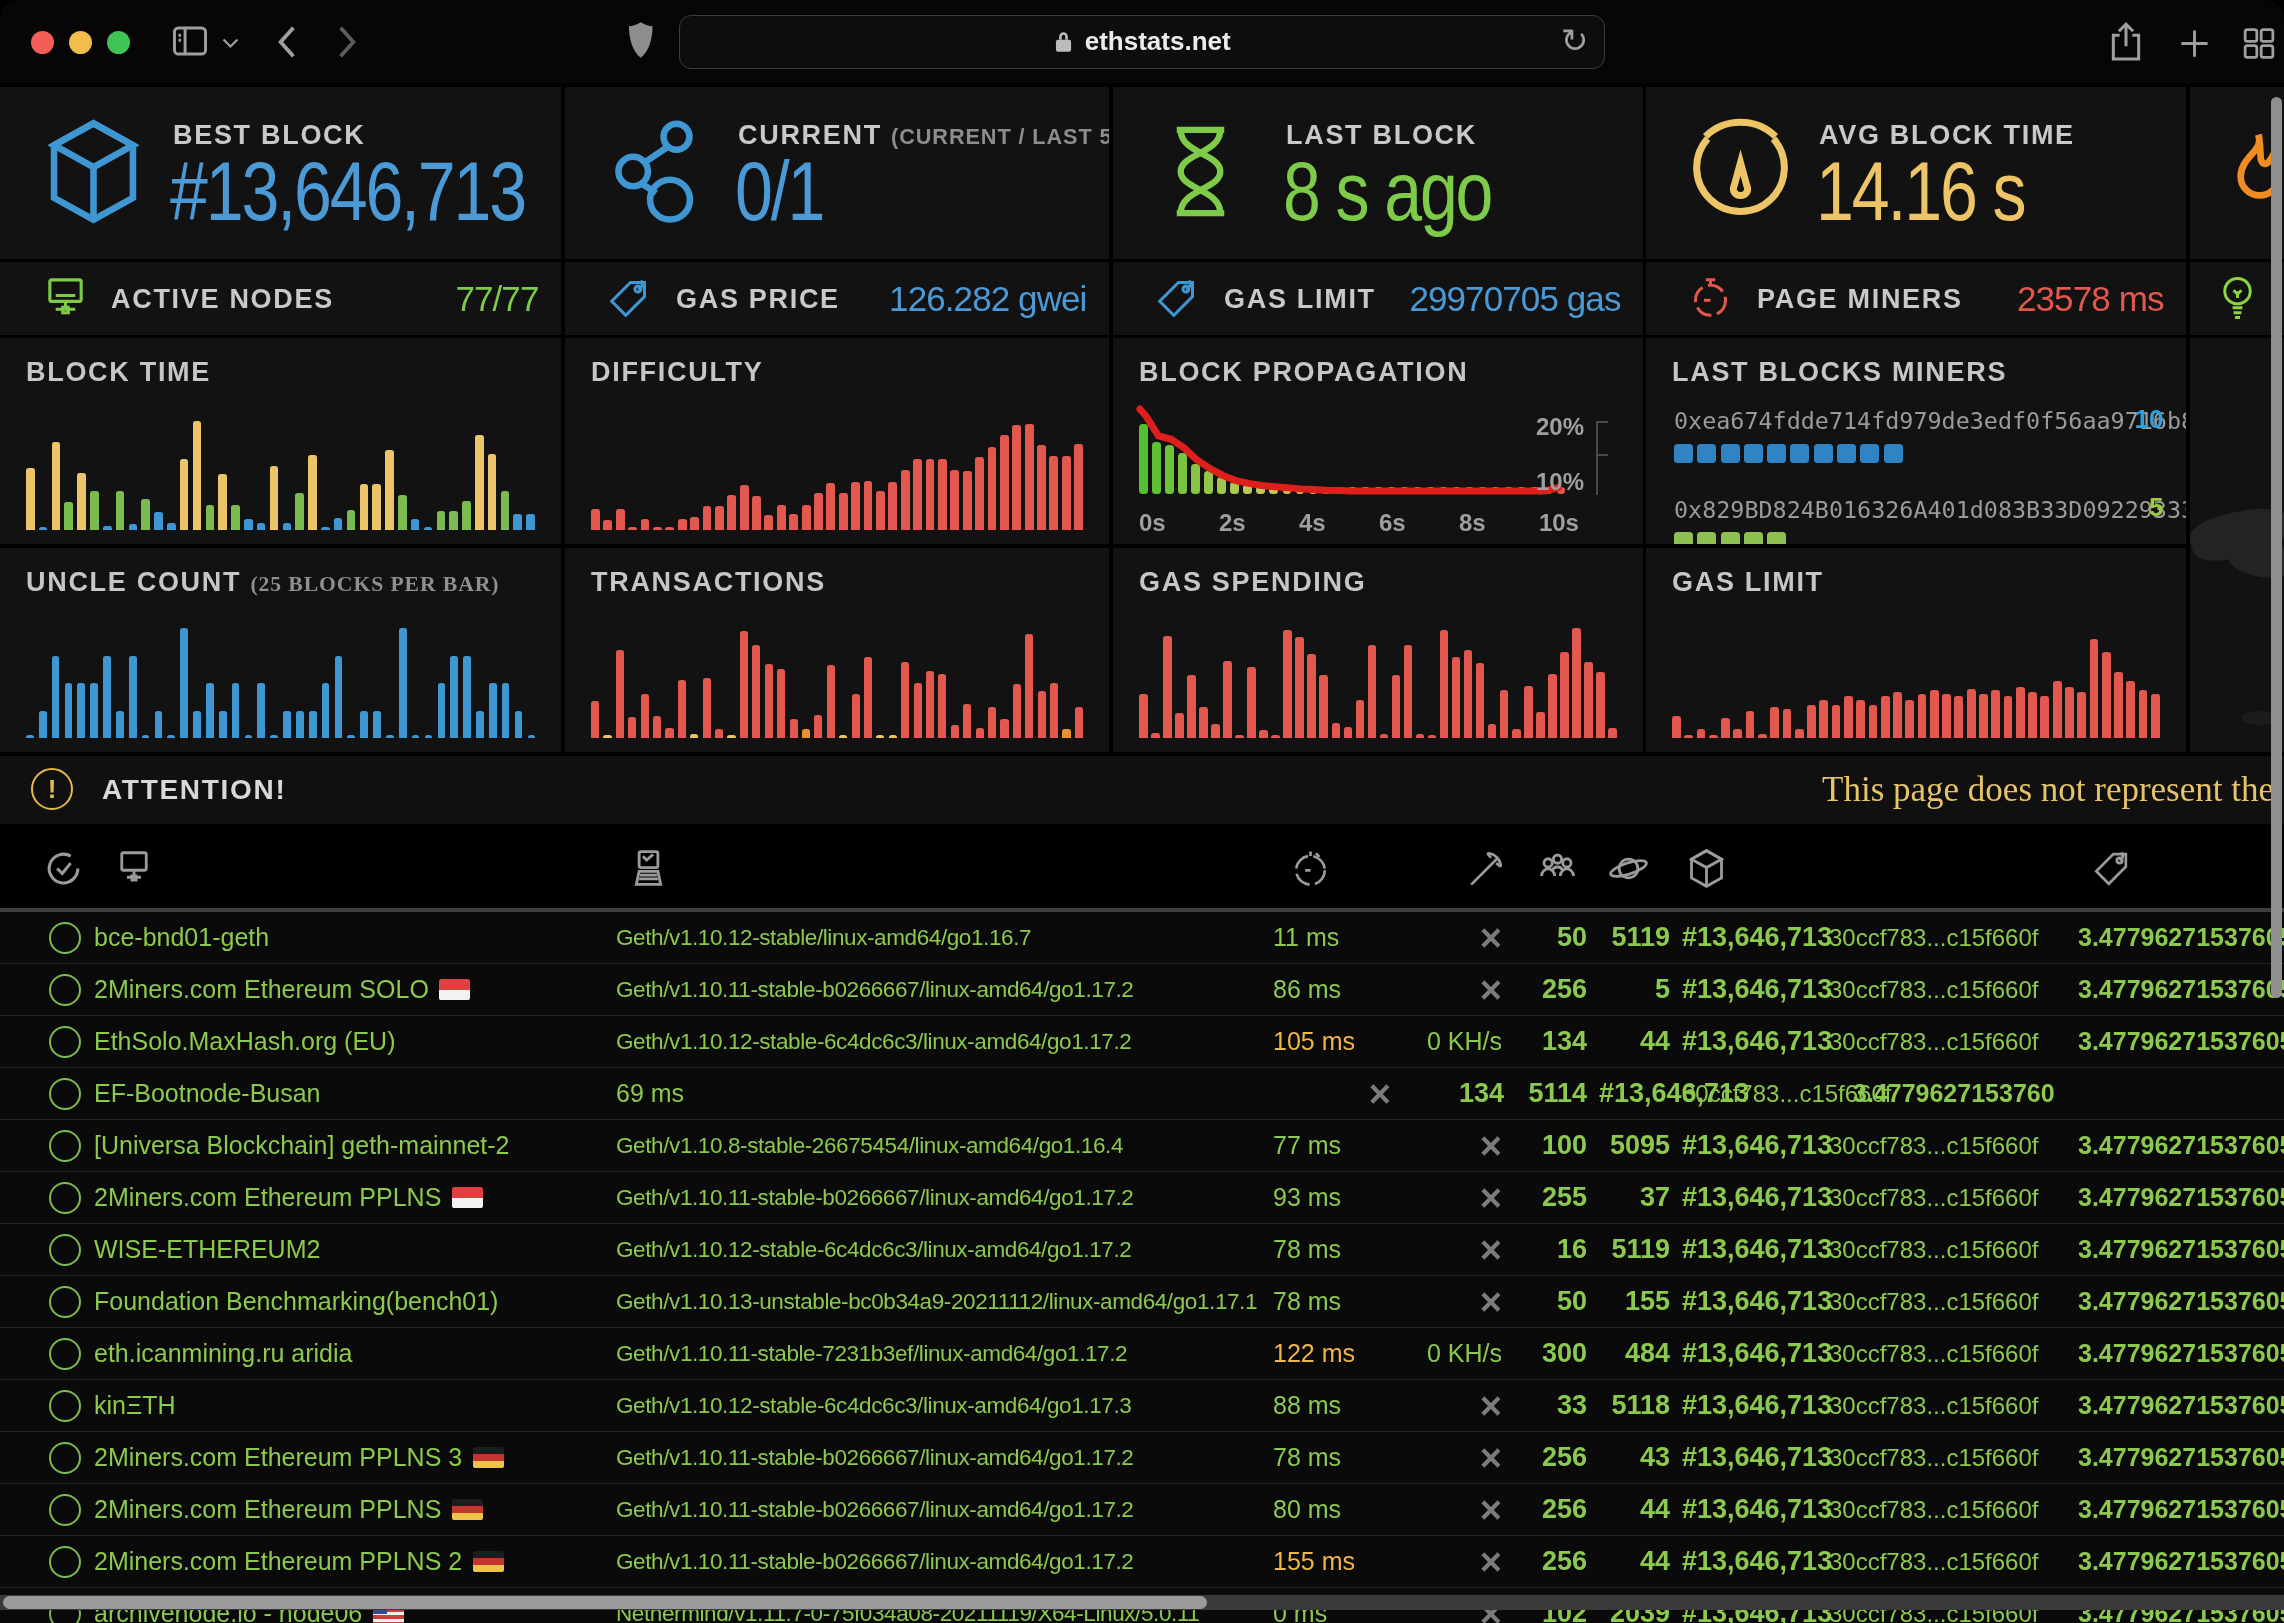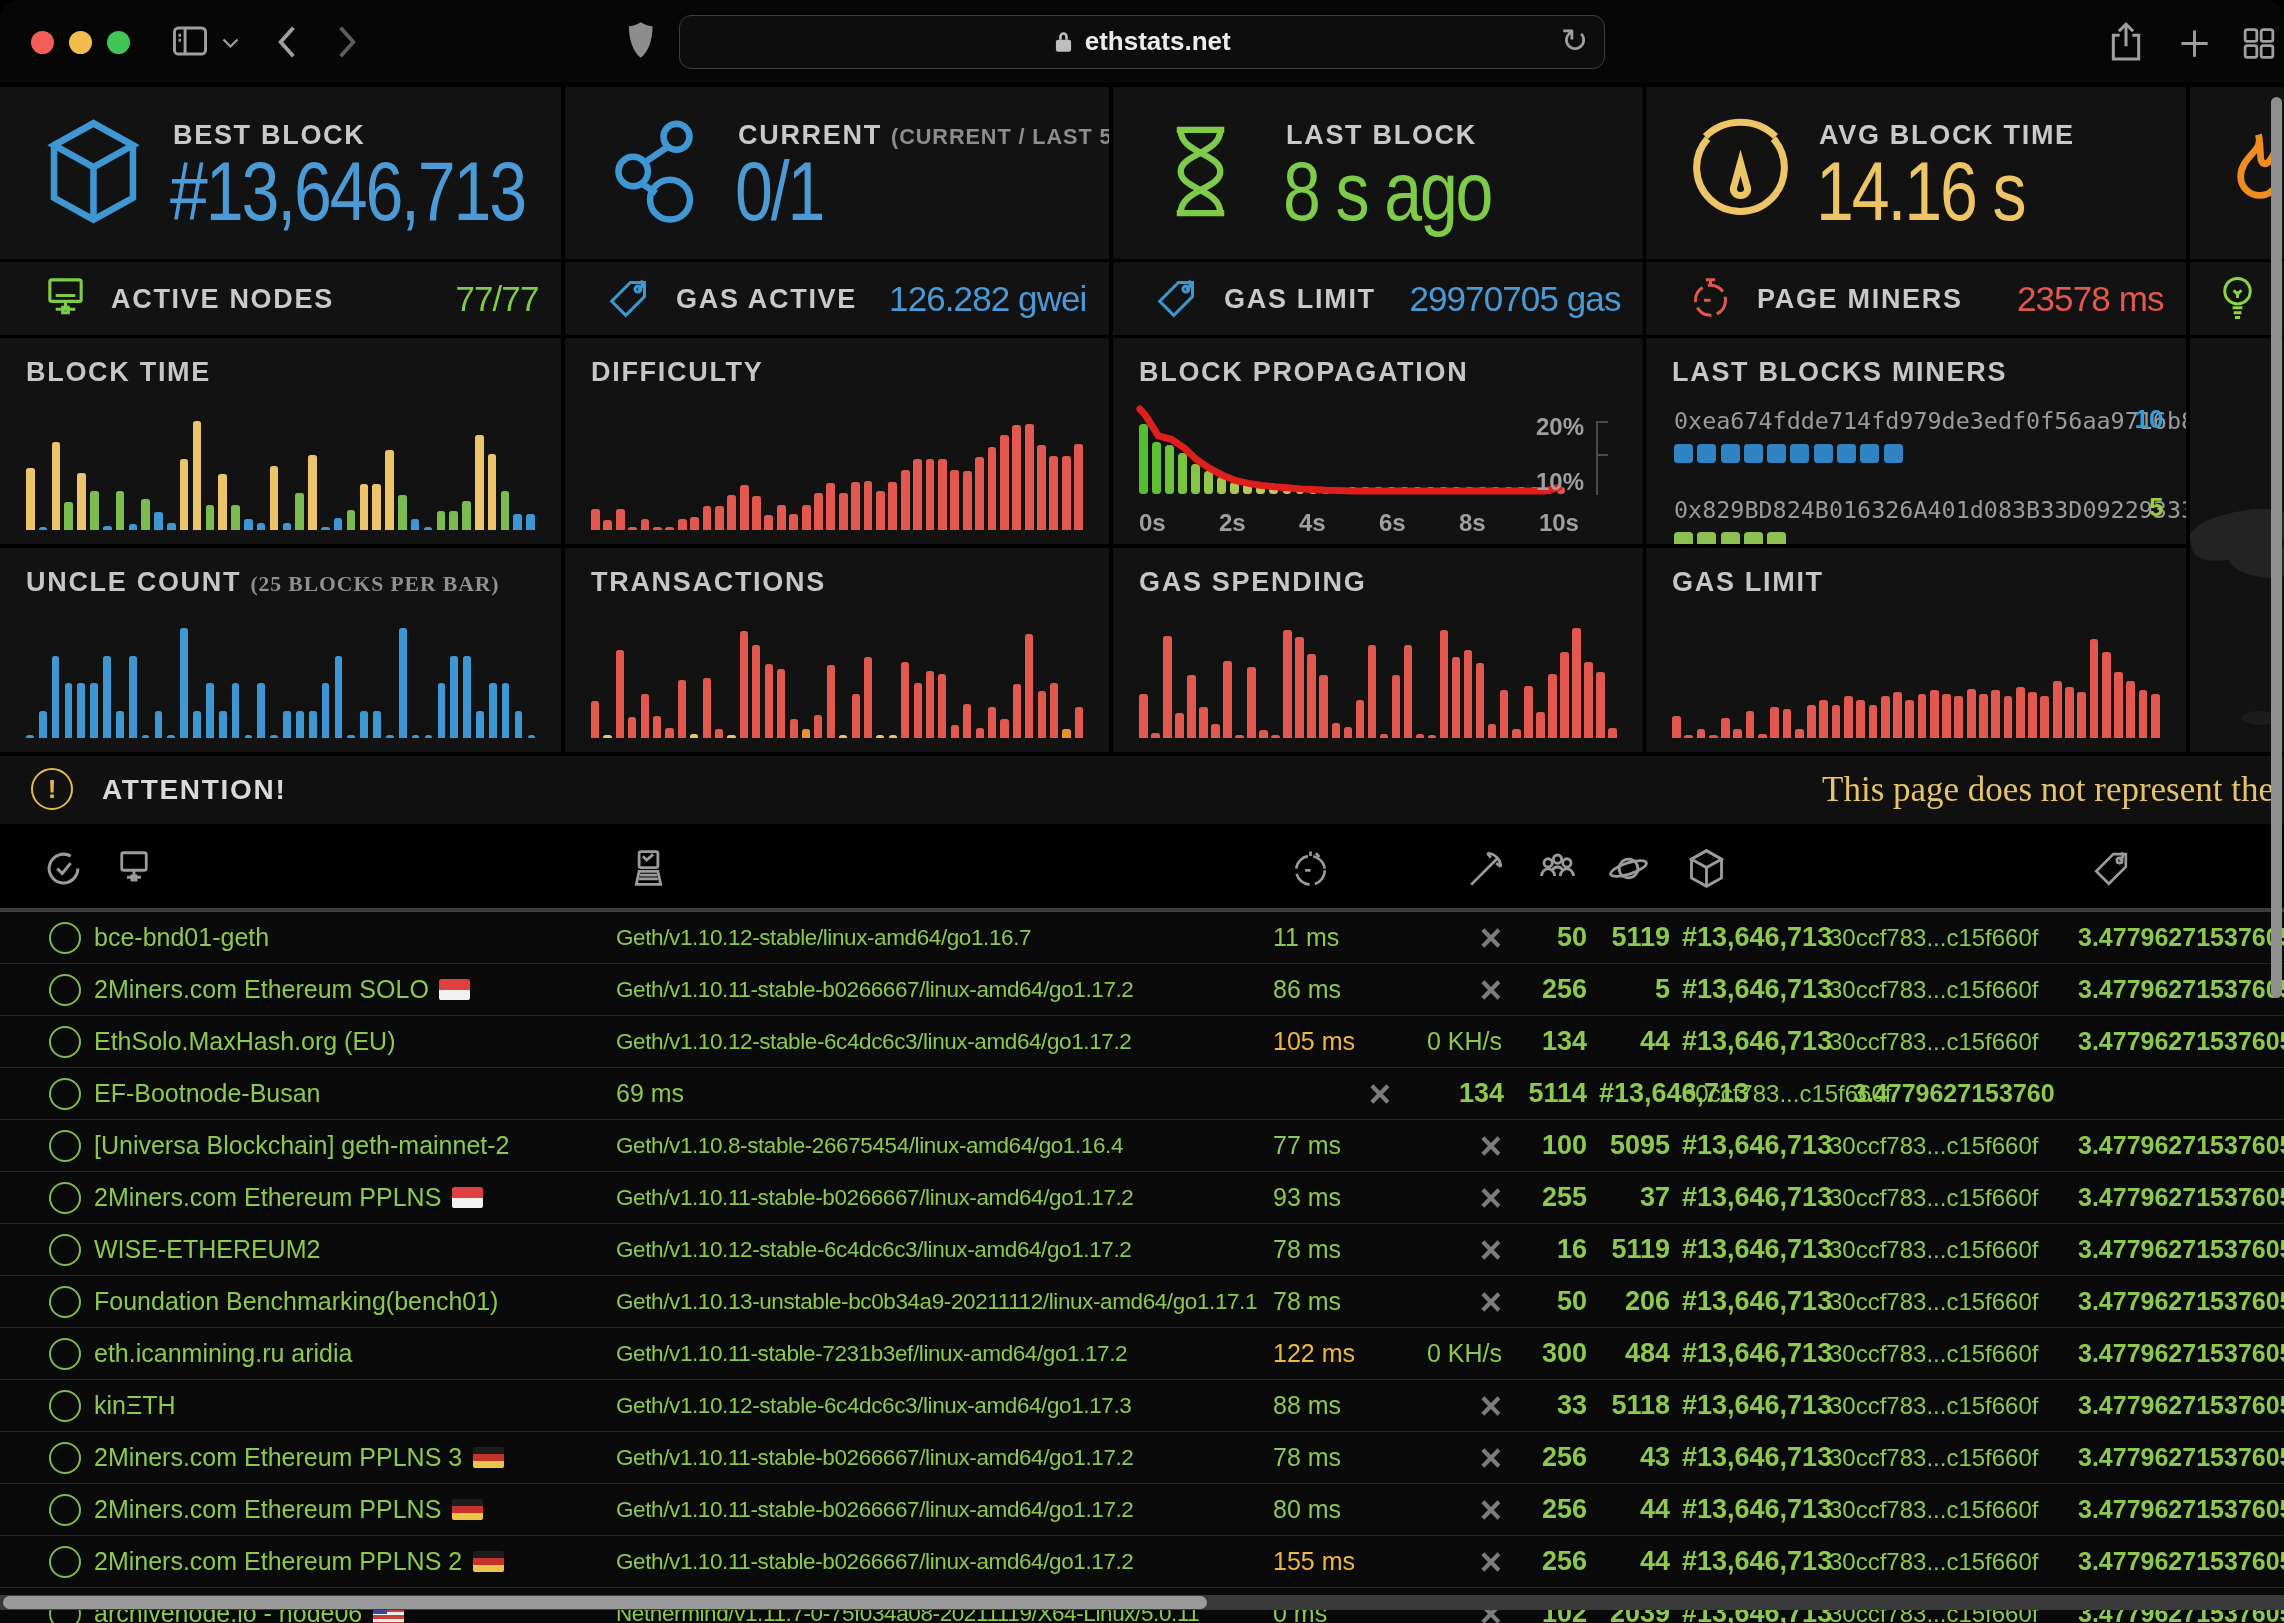--- a/index.html
+++ b/index.html
@@ -226,21 +226,21 @@
   </div>
 
   <div class="panel mini" style="left:565px;top:262px;width:544px;height:73px;">
     <span class="stat-icon2">
       <svg width="45" height="49" viewBox="0 0 24 24" fill="none" stroke="#3e97d3" stroke-width="1.6">
           <path d="M12.5 4h7.5v7.5L10 21.5 2.5 14z"></path>
           <circle cx="16.5" cy="7.5" r="1.6"></circle>
           <path d="M16.5 7.5c2.5-1 3-3 1.5-4.5"></path>
         </svg>
     </span>
-    <div class="ml">GAS ACTIVE</div>
+    <div class="ml">GAS PRICE</div>
     <div class="mv c-blue">126.282 gwei</div>
   </div>
 
   <div class="panel mini" style="left:1113px;top:262px;width:530px;height:73px;">
     <span class="stat-icon2">
       <svg width="45" height="49" viewBox="0 0 24 24" fill="none" stroke="#3e97d3" stroke-width="1.6">
           <path d="M12.5 4h7.5v7.5L10 21.5 2.5 14z"></path>
           <circle cx="16.5" cy="7.5" r="1.6"></circle>
           <path d="M16.5 7.5c2.5-1 3-3 1.5-4.5"></path>
         </svg>
@@ -818,21 +818,21 @@
 
     <div class="trow">
       <span class="st"></span>
       <span class="nm">
           <span>Foundation Benchmarking(bench01)</span>
         </span>
       <span class="tp">Geth/v1.10.13-unstable-bc0b34a9-20211112/linux-amd64/go1.17.1</span>
       <span class="ms">78 ms</span>
       <span class="mi x">×</span>
       <span class="pe">50</span>
-      <span class="pd">206</span>
+      <span class="pd">155</span>
       <span class="bl">#13,646,713</span>
       <span class="hs">30ccf783...c15f660f</span>
       <span class="td">3.477962715376051e+2</span>
     </div>
 
     <div class="trow">
       <span class="st"></span>
       <span class="nm">
           <span>eth.icanmining.ru aridia</span>
         </span>

